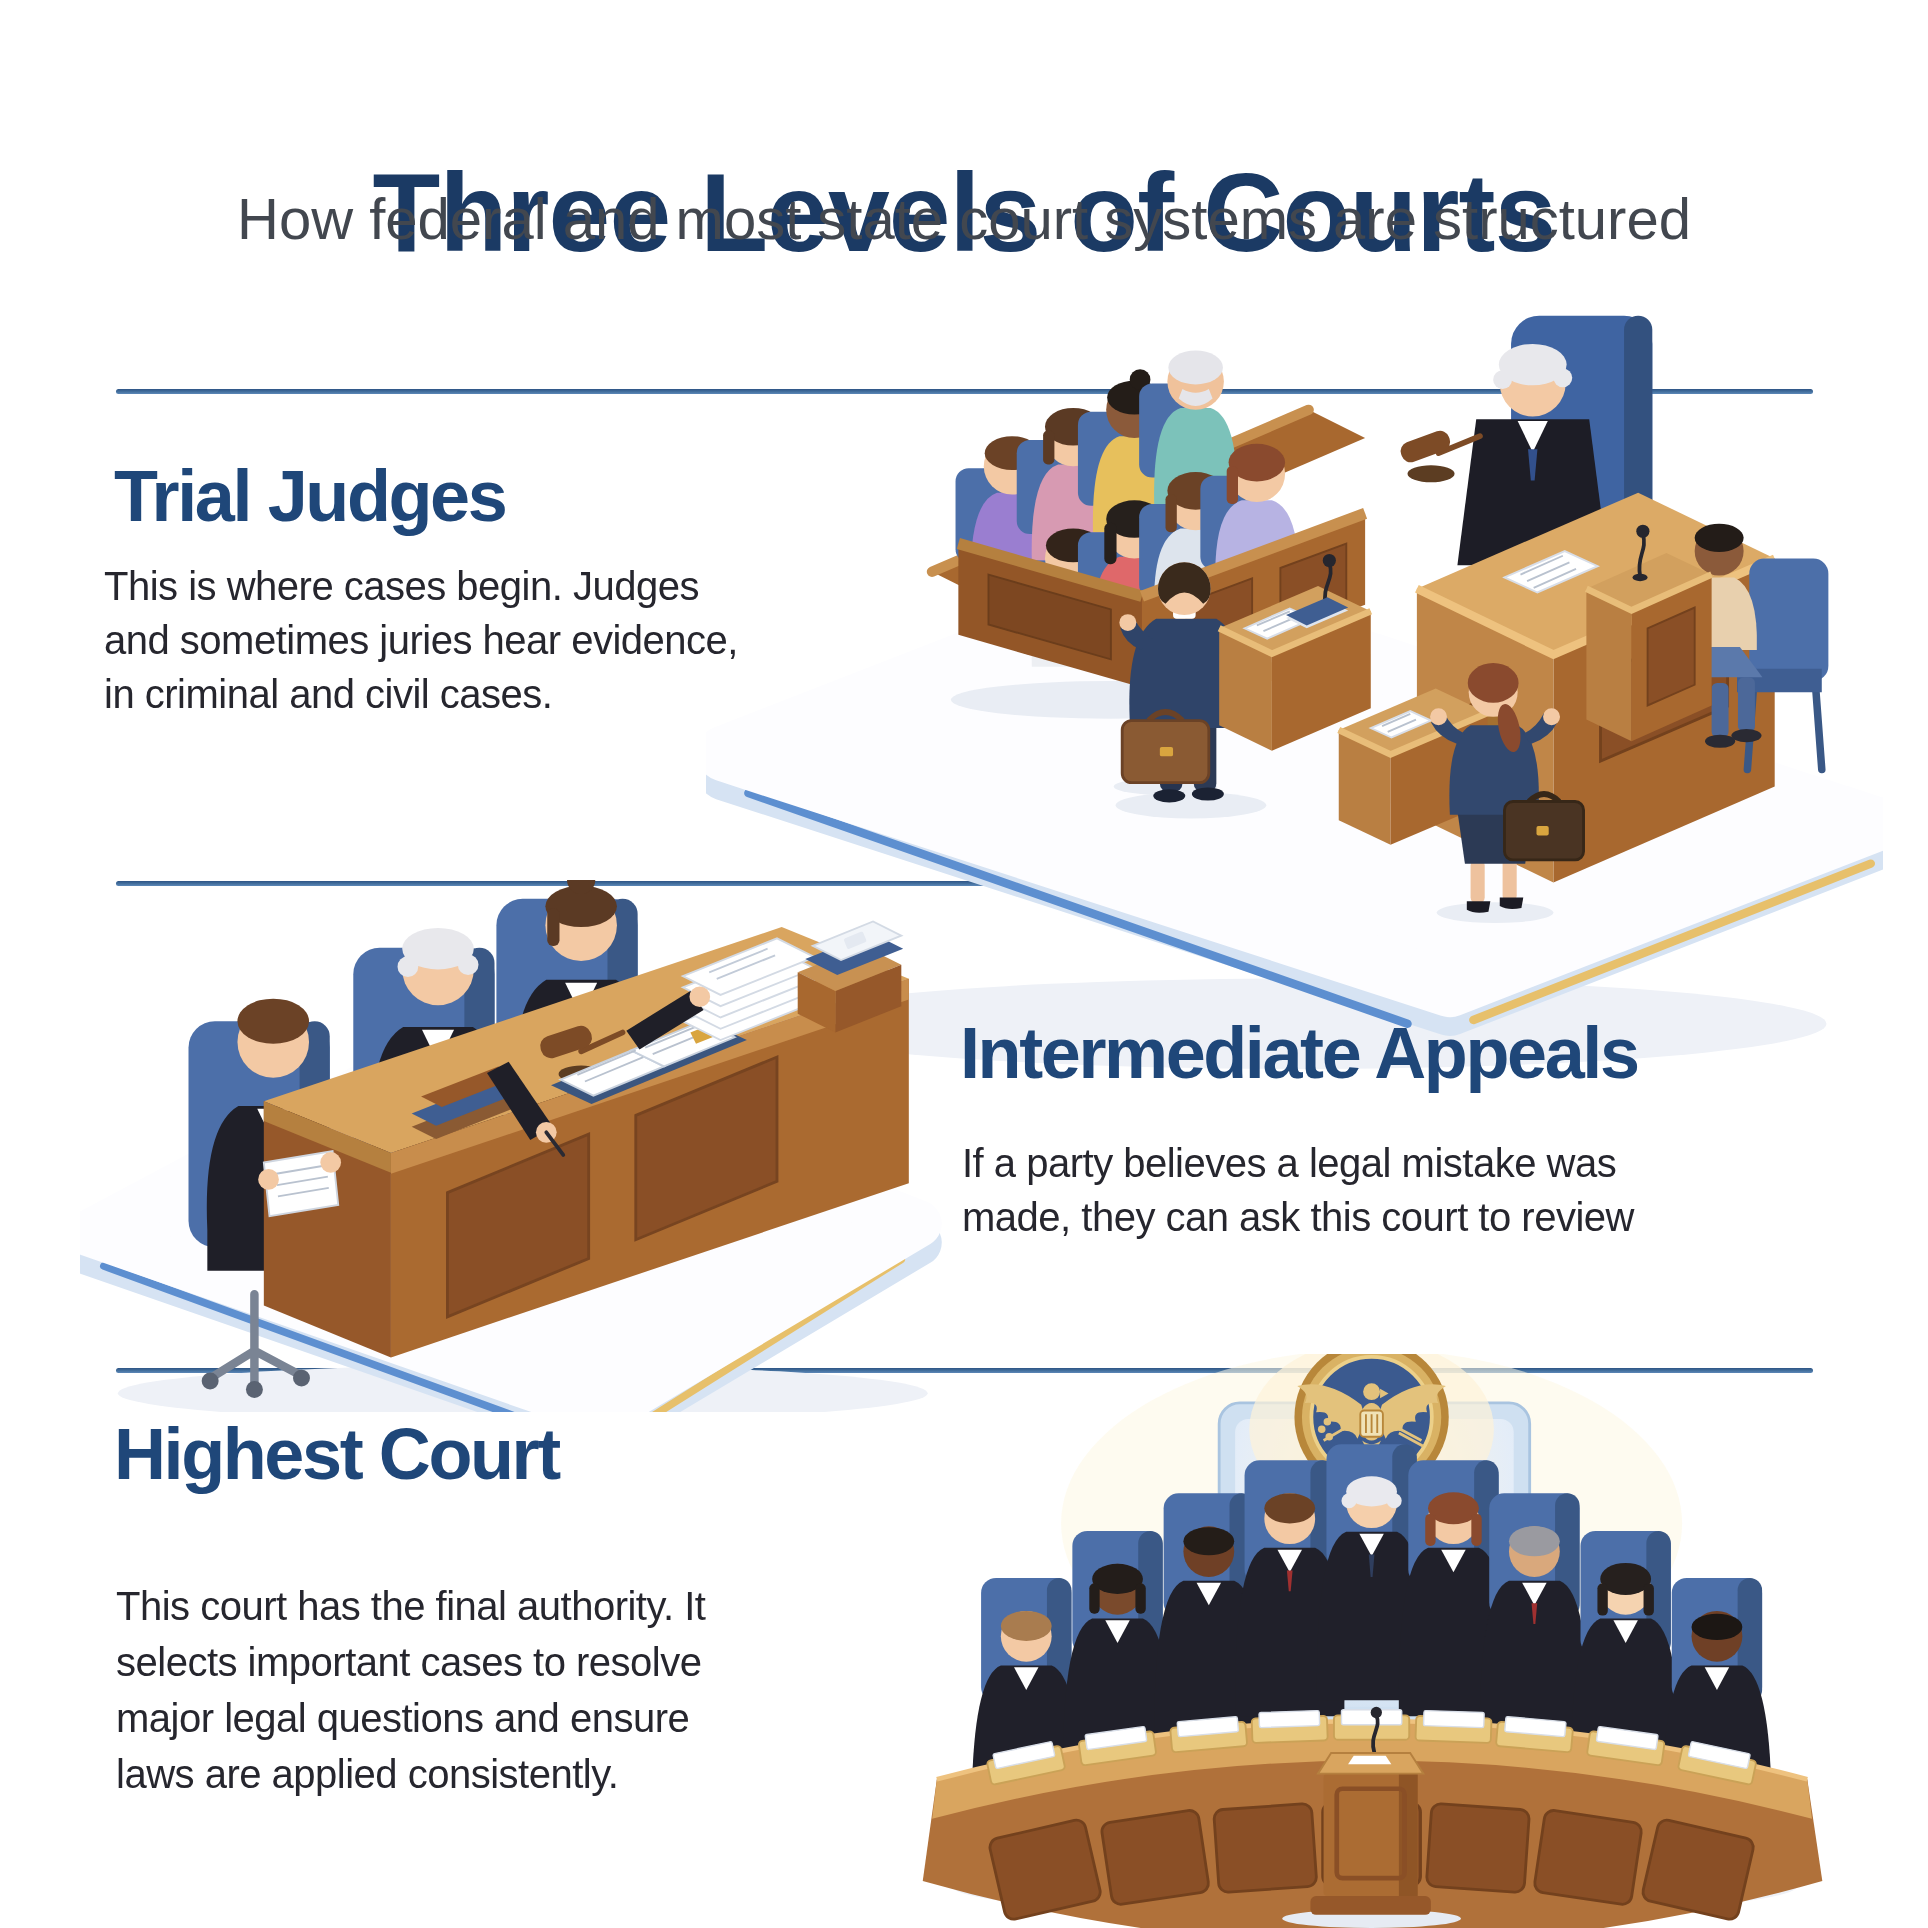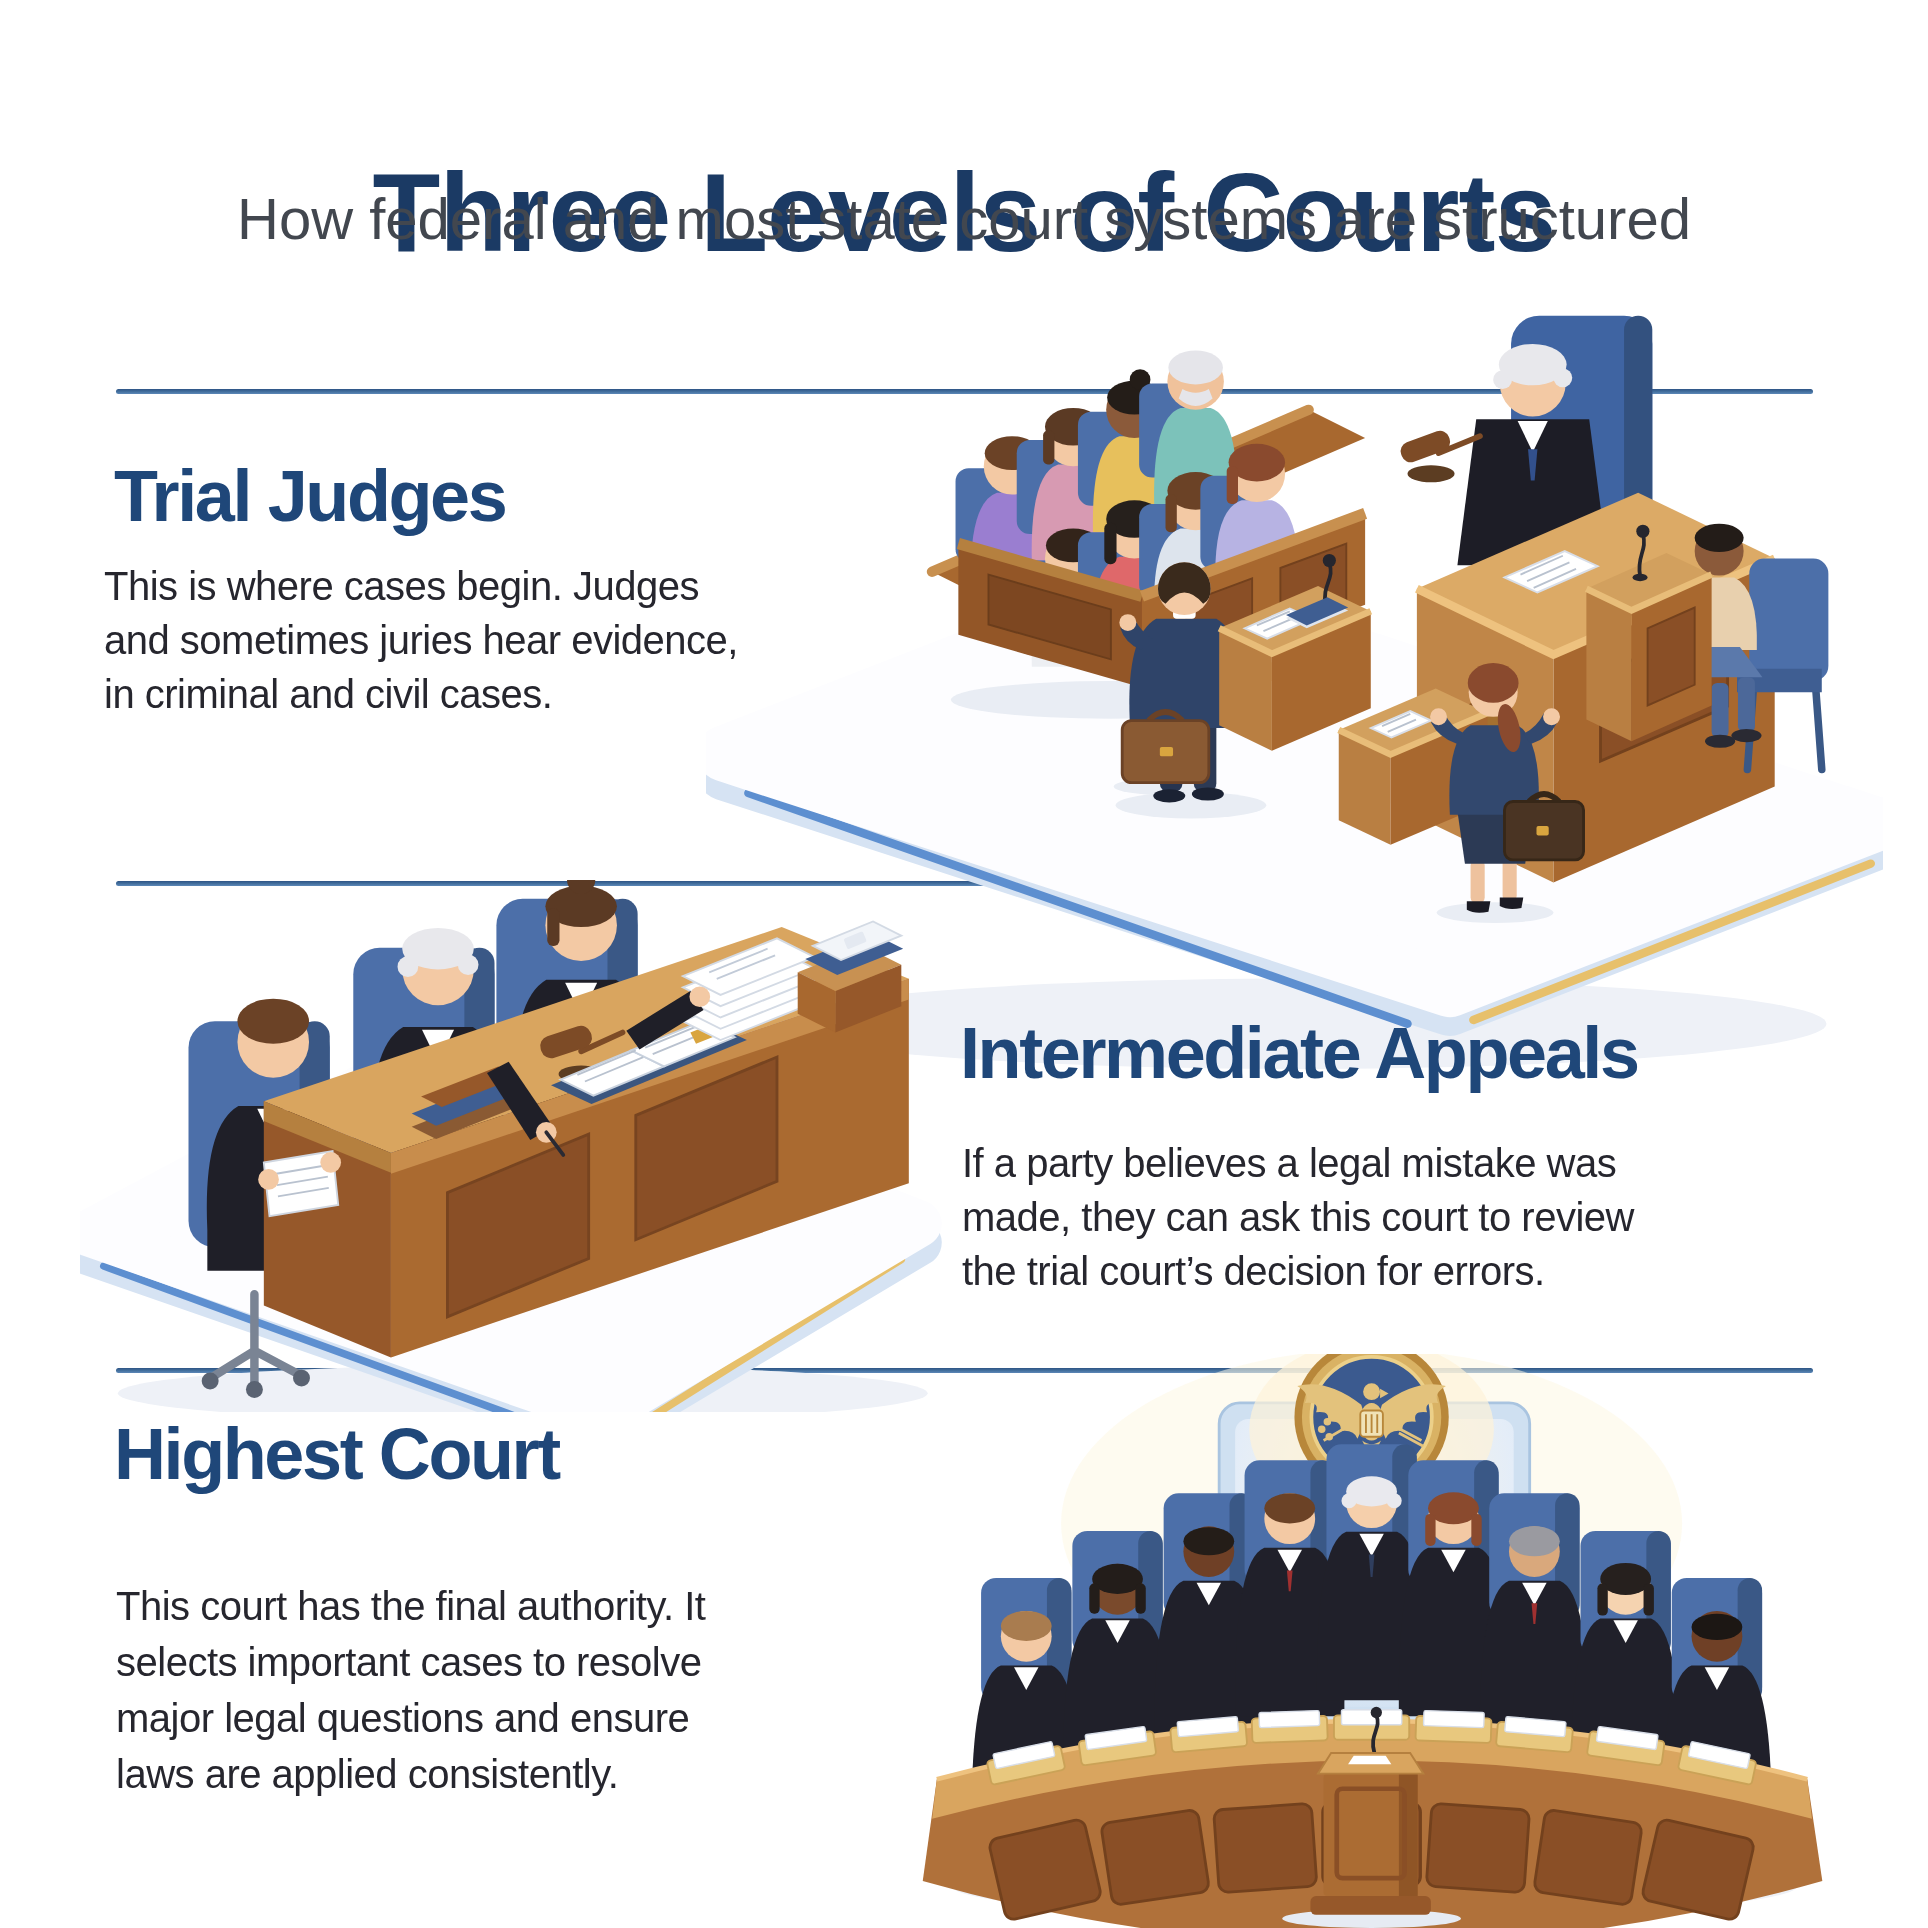--- a/index.html
+++ b/index.html
@@ -64,21 +64,20 @@
   <div class="abs body-block b-s1">
     <div class="ln">This is where cases begin. Judges</div>
     <div class="ln">and sometimes juries hear evidence,</div>
     <div class="ln">in criminal and civil cases.</div>
   </div>
 
   <h2 class="h-s2">Intermediate Appeals</h2>
   <div class="abs body-block b-s2">
     <div class="ln">If a party believes a legal mistake was</div>
     <div class="ln">made, they can ask this court to review</div>
-    <div class="ln">the trial court’s decision for errors.</div>
   </div>
 
   <h2 class="h-s3">Highest Court</h2>
   <div class="abs body-block b-s3 s3">
     <div class="ln">This court has the final authority. It</div>
     <div class="ln">selects important cases to resolve</div>
     <div class="ln">major legal questions and ensure</div>
     <div class="ln">laws are applied consistently.</div>
   </div>
 

